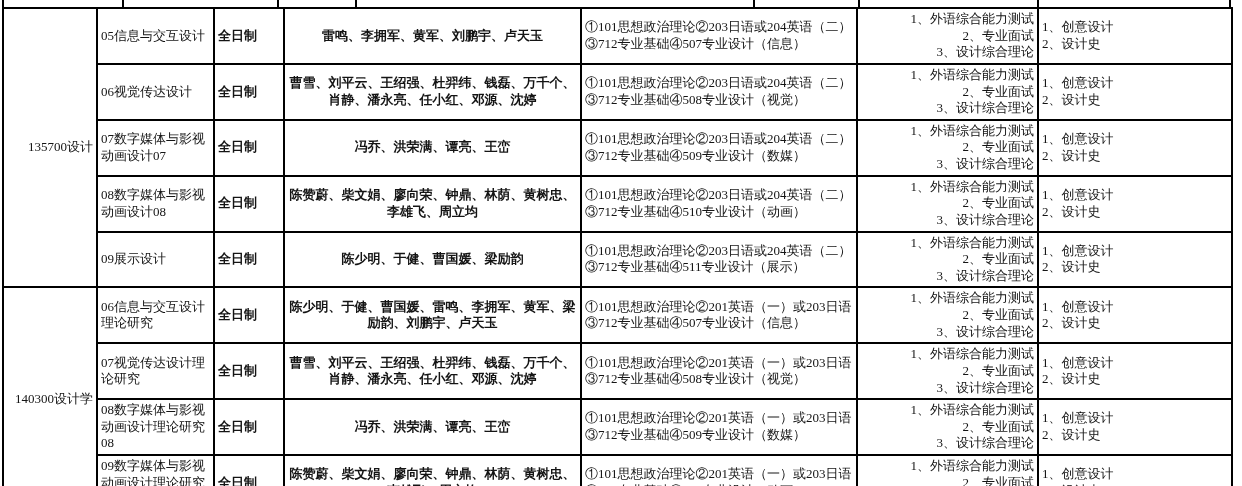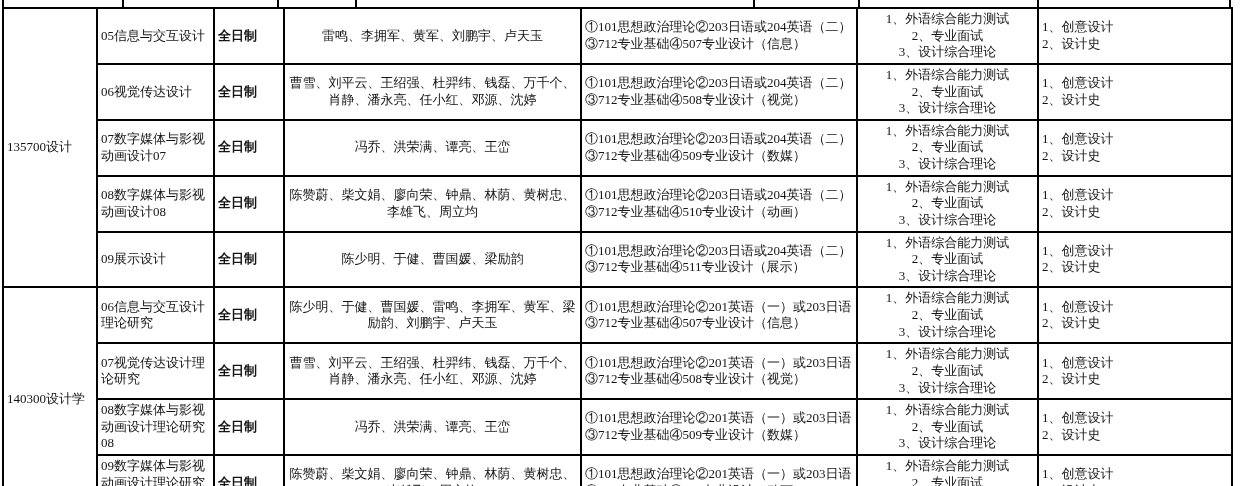--- a/index.html
+++ b/index.html
@@ -35,26 +35,26 @@
     table-layout: fixed;
   }
   table.admissions td {
     border: 2px solid #000;
     font-size: 13px;
     line-height: 1.28;
     vertical-align: middle;
     padding: 2px 3px;
     overflow: hidden;
   }
-  td.program   { text-align: left; padding-left: 2px; }
+  td.program   { text-align: right; padding-left: 2px; }
   td.direction { text-align: left; padding-left: 3px; font-family: Liberation Serif, serif; }
   td.mode      { text-align: left; padding-left: 4px; font-weight: bold; }
-  td.supervisors { text-align: center; padding-left: 8px; padding-right: 8px; }
+  td.supervisors { text-align: center; padding-left: 8px; padding-right: 8px; font-weight: bold; }
   td.exam      { text-align: left; padding-left: 4px; padding-right: 2px; }
-  td.retest    { text-align: center; padding-left: 4px; white-space: pre-line; }
+  td.retest    { text-align: right; padding-left: 4px; white-space: pre-line; }
   td.additional{ text-align: left; padding-left: 6px; padding-right: 2px; white-space: pre-line; }
 </style>
 </head>
 <body>
 
 <div class="screenshot">
 
   <div class="partial-top">
     <div class="tick" style="left:2px"></div>
     <div class="tick" style="left:122px"></div>

